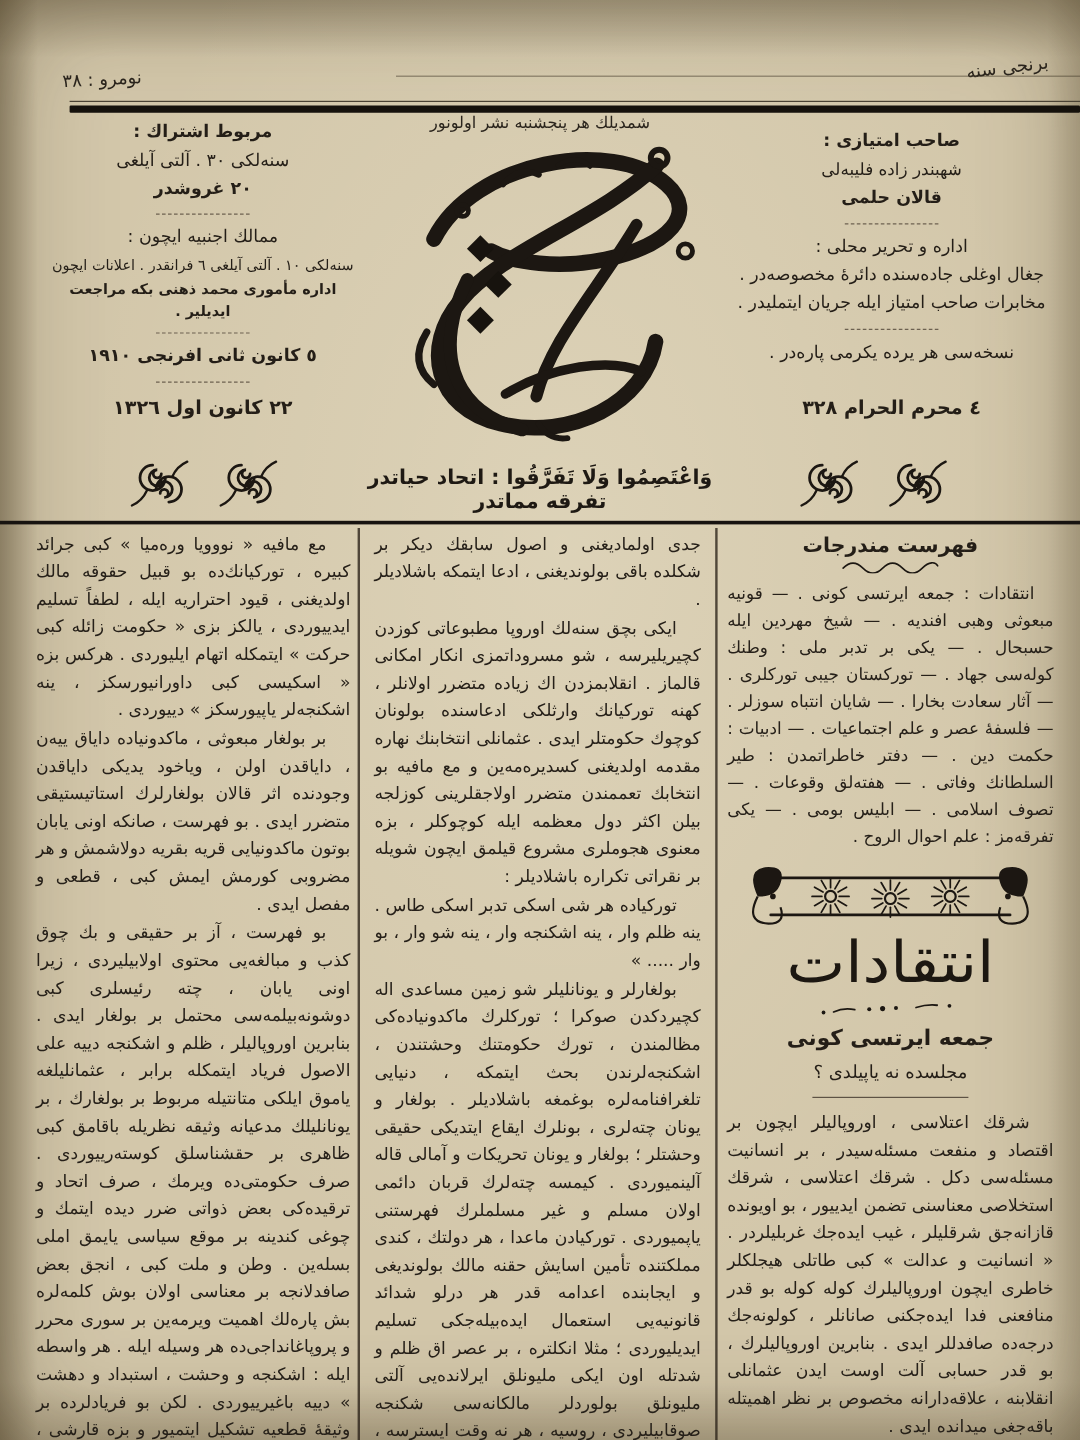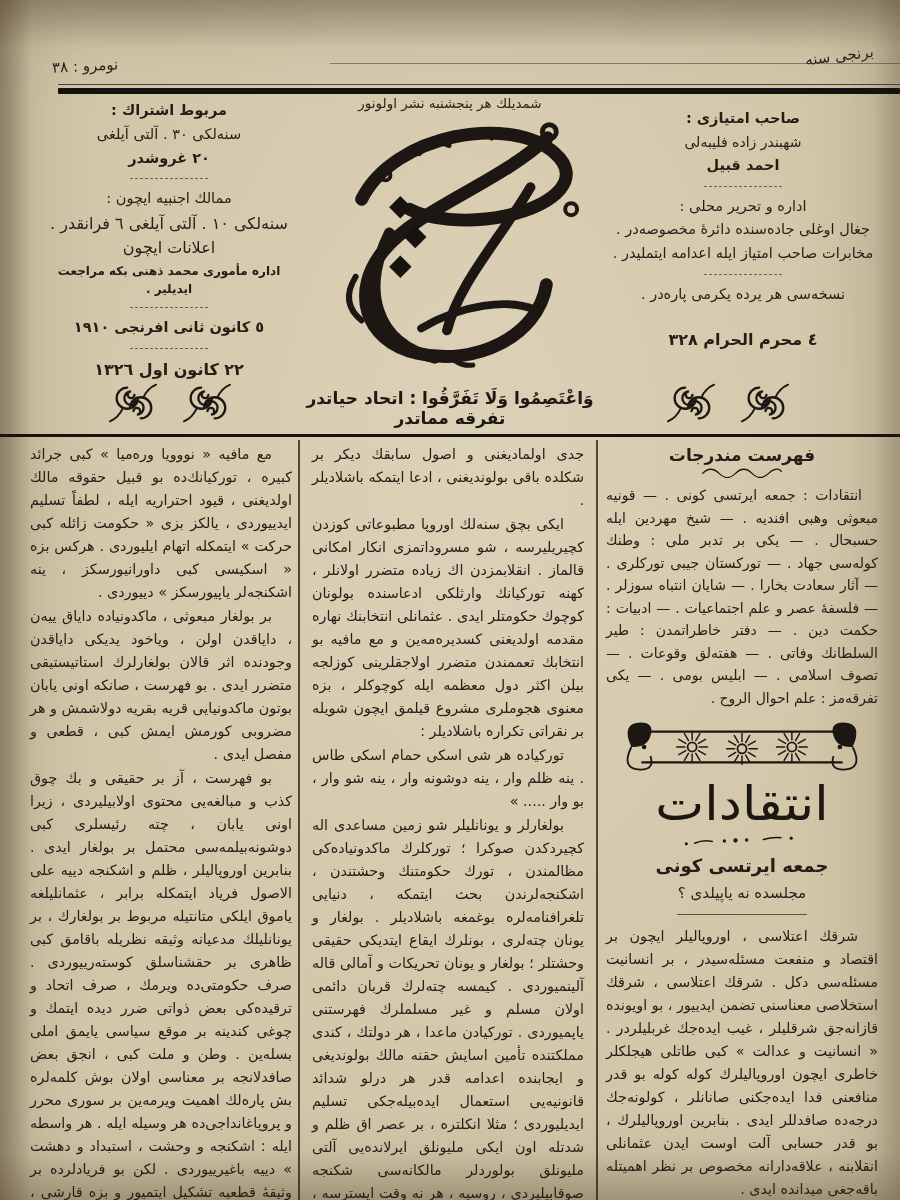--- a/index.html
+++ b/index.html
@@ -67,37 +67,37 @@
 
   <div id="rule-thin-top"></div>
   <div id="rule-heavy">
     <div class="t"></div>
       <div class="b"></div>
   </div>
 
   <div class="abs info-block rtl ctr" style="top:106px;right:22px;">
     <div class="row info-title">صاحب امتيازى :</div>
     <div class="row" style="font-size:14px;">شهبندر زاده فليبه‌لى</div>
-    <div class="row info-title">احمد قبيل</div>
+    <div class="row info-title">قالان حلمى</div>
     <div class="mini-rule"></div>
     <div class="row">اداره و تحرير محلى :</div>
     <div class="row">جغال اوغلى جاده‌سنده دائرهٔ مخصوصه‌در .</div>
-    <div class="row">مخابرات صاحب امتياز ايله اعدامه ايتمليدر .</div>
+    <div class="row">مخابرات صاحب امتياز ايله جريان ايتمليدر .</div>
     <div class="mini-rule"></div>
     <div class="row">نسخه‌سى هر يرده يكرمى پاره‌در .</div>
     <div class="row info-title" style="margin-top:22px;font-size:16px;">٤ محرم الحرام ٣٢٨</div>
   </div>
 
   <div class="abs info-block rtl ctr" style="top:98px;left:38px;width:262px;">
     <div class="row info-title">مربوط اشتراك :</div>
     <div class="row">سنه‌لكى ٣٠ . آلتى آيلغى</div>
     <div class="row info-title">٢٠ غروشدر</div>
     <div class="mini-rule"></div>
     <div class="row">ممالك اجنبيه ايچون :</div>
-    <div class="row" style="font-size:16px;">سنه‌لكى ١٠ . آلتى آيلغى ٦ فرانقدر . اعلانات ايچون</div>
+    <div class="row" style="font-size:12px;">سنه‌لكى ١٠ . آلتى آيلغى ٦ فرانقدر . اعلانات ايچون</div>
     <div class="row" style="font-size:12px;font-weight:bold;">اداره مأمورى محمد ذهنى بكه مراجعت ايديلير .</div>
     <div class="mini-rule"></div>
     <div class="row info-title">٥ كانون ثانى افرنجى ١٩١٠</div>
     <div class="mini-rule"></div>
     <div class="row info-title" style="font-size:16px;">٢٢ كانون اول ١٣٢٦</div>
   </div>
 
   <svg id="masthead-svg" class="abs" style="top:92px;left:296px;" width="306" height="288" viewBox="0 0 300 290" aria-label="حكمت">
     <g class="ink" stroke="#17130e">
       <path d="M62,108 C95,42 212,22 257,62 C284,86 260,113 206,125 C168,133 128,128 110,118" stroke-width="13"></path>
@@ -228,21 +228,21 @@
 
     <div class="body-text">
       <p>شرقك اعتلاسى ، اوروپاليلر ايچون بر اقتصاد و منفعت مسئله‌سيدر ، بر انسانيت مسئله‌سى دكل . شرقك اعتلاسى ، شرقك استخلاصى معناسنى تضمن ايدييور ، بو اويونده قازانه‌جق شرقليلر ، غيب ايده‌جك غربليلردر . « انسانيت و عدالت » كبى طاتلى هيجلكلر خاطرى ايچون اوروپاليلرك كوله كوله بو قدر منافعنى فدا ايده‌جكنى صانانلر ، كولونه‌جك درجه‌ده صافدللر ايدى . بنابرين اوروپاليلرك ، بو قدر حسابى آلت اوست ايدن عثمانلى انقلابنه ، علاقه‌دارانه مخصوص بر نظر اهميتله باقه‌جغى ميدانده ايدى .</p>
 
     </div>
   </div>
 
   <div class="col rtl body-text" style="left:312px;width:272px;">
     <p style="text-indent:0;">جدى اولماديغنى و اصول سابقك ديكر بر شكلده باقى بولونديغنى ، ادعا ايتمكه باشلاديلر .</p>
     <p>ايكى بچق سنه‌لك اوروپا مطبوعاتى كوزدن كچيريليرسه ، شو مسروداتمزى انكار امكانى قالماز . انقلابمزدن اك زياده متضرر اولانلر ، كهنه توركيانك وارثلكى ادعاسنده بولونان كوچوك حكومتلر ايدى . عثمانلى انتخابنك نهاره مقدمه اولديغنى كسديره‌مه‌ين و مع مافيه بو انتخابك تعممندن متضرر اولاجقلرينى كوزلجه بيلن اكثر دول معظمه ايله كوچوكلر ، بزه معنوى هجوملرى مشروع قيلمق ايچون شويله بر نقراتى تكراره باشلاديلر :</p>
-    <p>توركياده هر شى اسكى حمام اسكى طاس . ينه ظلم وار ، ينه دوشونه وار ، ينه شو وار ، بو وار ..... »</p>
+    <p>توركياده هر شى اسكى تدبر اسكى طاس . ينه ظلم وار ، ينه اشكنجه وار ، ينه شو وار ، بو وار ..... »</p>
     <p>بولغارلر و يونانليلر شو زمين مساعدى اله كچيردكدن صوكرا ؛ توركلرك ماكدونياده‌كى مظالمندن ، تورك حكومتنك وحشتندن ، اشكنجه‌لرندن بحث ايتمكه ، دنيايى تلغرافنامه‌لره بوغمغه باشلاديلر . بولغار و يونان چته‌لرى ، بونلرك ايقاع ايتديكى حقيقى وحشتلر ؛ بولغار و يونان تحريكات و آمالى قاله آلينميوردى . كيمسه چته‌لرك قربان دائمى اولان مسلم و غير مسلملرك فهرستنى ياپميوردى . توركيادن ماعدا ، هر دولتك ، كندى مملكتنده تأمين اسايش حقنه مالك بولونديغى و ايجابنده اعدامه قدر هر درلو شدائد قانونيه‌يى استعمال ايده‌بيله‌جكى تسليم ايديليوردى ؛ مثلا انكلتره ، بر عصر اق ظلم و شدتله اون ايكى مليونلق ايرلانده‌يى آلتى مليونلق بولوردلر مالكانه‌سى شكنجه صوقابيليردى ، روسيه ، هر نه وقت ايسترسه ، بيكلرجه آدم آصار ، بيكلرجه‌سنى قونوت قيرباجلريله قانلره بويار ، بيكلرجه طلبه‌يى قازاق آتلرينه چيكنته‌بيليردى . والحاصل هر دولت ، حتى كريد اشقياسى بيله دورلو دورلو حقوقه مالك ايدى . يالكز عثمانلى حكومتى هيچ حقوقه مالك دكلدى . . . . . . . نيچون ؟</p>
   </div>
 
   <div class="col rtl body-text" style="left:30px;width:262px;">
     <p>مع مافيه « نووويا وره‌ميا » كبى جرائد كبيره ، توركيانك‌ده بو قبيل حقوقه مالك اولديغنى ، قيود احتراريه ايله ، لطفاً تسليم ايدييوردى ، يالكز بزى « حكومت زائله كبى حركت » ايتمكله اتهام ايليوردى . هركس بزه « اسكيسى كبى داورانيورسكز ، ينه اشكنجه‌لر ياپيورسكز » دييوردى .</p>
     <p>بر بولغار مبعوثى ، ماكدونياده داياق ييه‌ن ، داياقدن اولن ، وياخود يديكى داياقدن وجودنده اثر قالان بولغارلرك استاتيستيقى متضرر ايدى . بو فهرست ، صانكه اونى يابان بوتون ماكدونيايى قريه بقريه دولاشمش و هر مضروبى كورمش ايمش كبى ، قطعى و مفصل ايدى .</p>
     <p>بو فهرست ، آز بر حقيقى و بك چوق كذب و مبالغه‌يى محتوى اولابيليردى ، زيرا اونى يابان ، چته رئيسلرى كبى دوشونه‌بيلمه‌سى محتمل بر بولغار ايدى . بنابرين اوروپاليلر ، ظلم و اشكنجه دييه على الاصول فرياد ايتمكله برابر ، عثمانليلغه ياموق ايلكى متانتيله مربوط بر بولغارك ، بر يونانليلك مدعيانه وثيقه نظريله باقامق كبى ظاهرى بر حقشناسلق كوسته‌رييوردى . صرف حكومتى‌ده ويرمك ، صرف اتحاد و ترقيده‌كى بعض ذواتى ضرر ديده ايتمك و چوغى كندينه بر موقع سياسى يايمق املى بسله‌ين . وطن و ملت كبى ، انجق بعض صافدلانجه بر معناسى اولان بوش كلمه‌لره بش پاره‌لك اهميت ويرمه‌ين بر سورى محرر و پروپاغانداجى‌ده هر وسيله ايله . هر واسطه ايله : اشكنجه و وحشت ، استبداد و دهشت » دييه باغيرييوردى . لكن بو فريادلرده بر وثيقهٔ قطعيه تشكيل ايتميور و بزه قارشى ، مستبد ، غير منتظم و بى شرف بر حكومته ياپيله‌بيله‌جك شكلده معامله ايتمه‌لرى ايچون اوروپاليلرك النده سلاح اولاميوردى . . . . .</p>
 
   </div>
 

